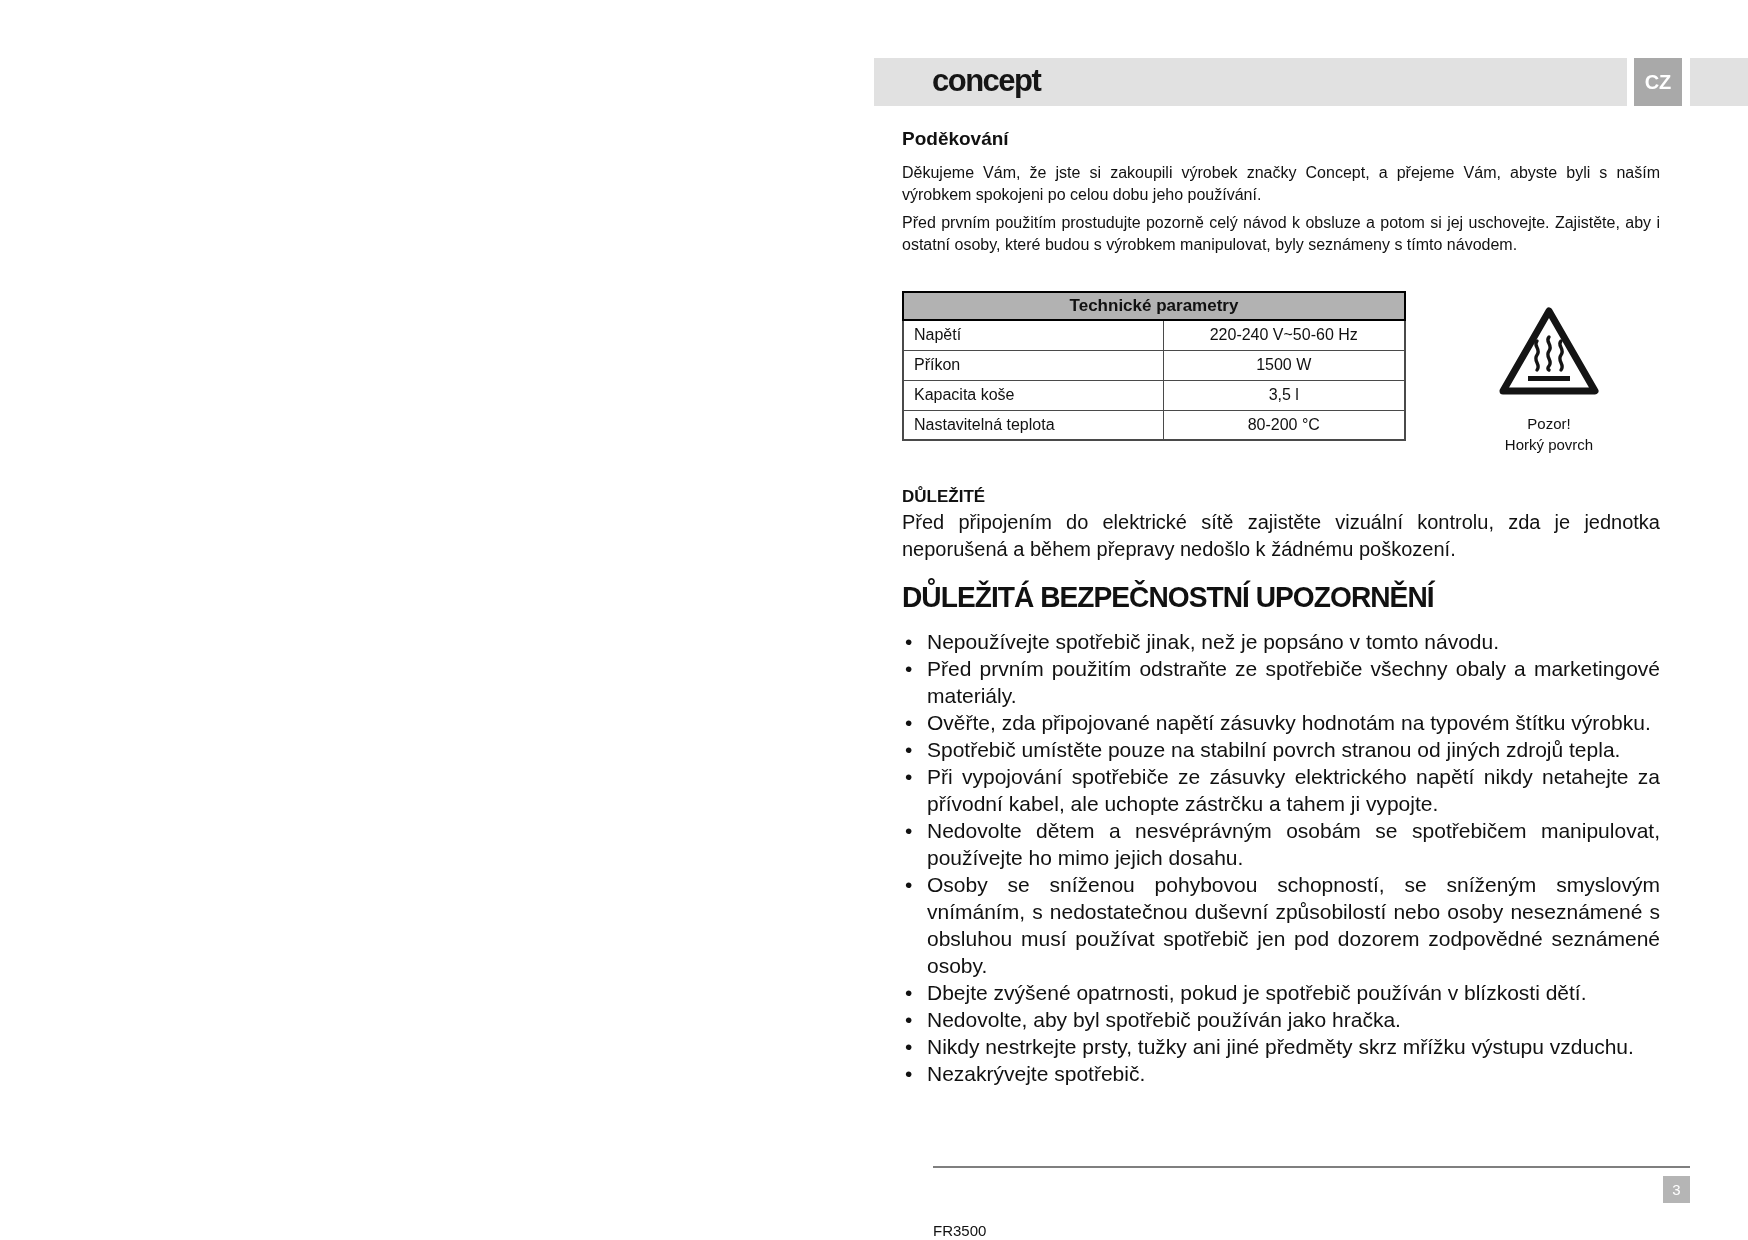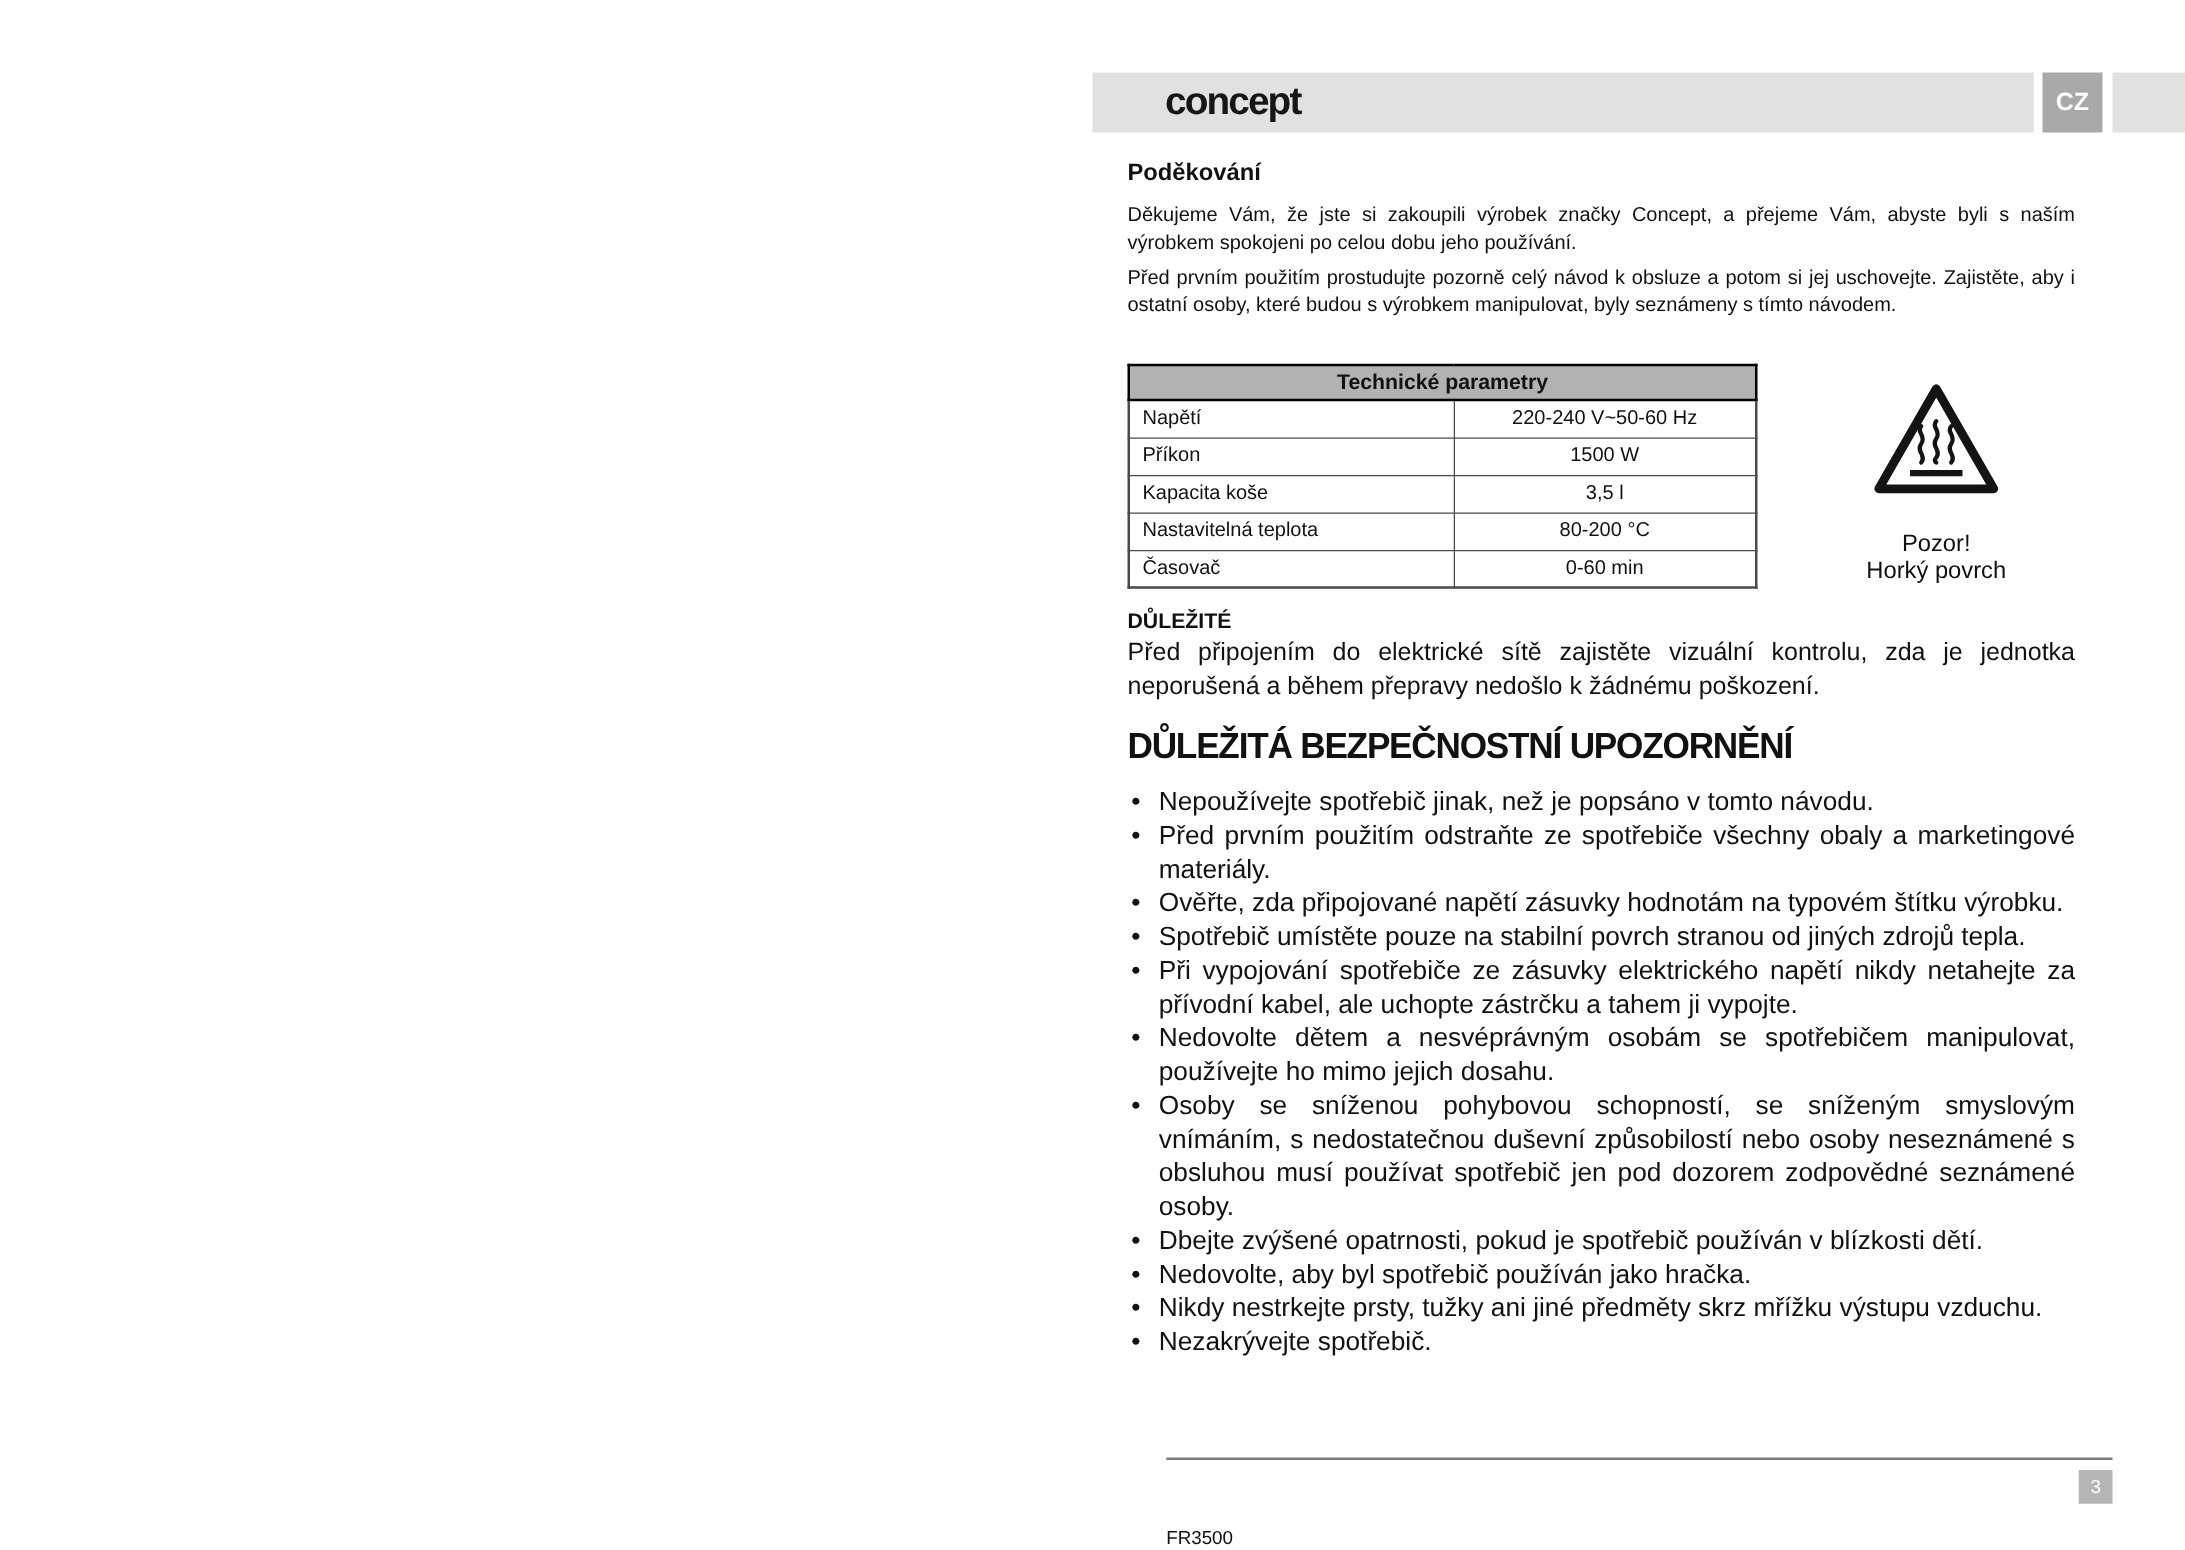--- a/index.html
+++ b/index.html
@@ -99,23 +99,23 @@
   td.val { text-align: center; }
 
   .warn {
     position: absolute;
     left: 562px; top: 14px;
     width: 170px;
     text-align: center;
   }
   .warn svg { display: block; margin: 0 auto; }
   .warn-caption {
-    font-size: 19px;
+    font-size: 15px;
     line-height: 21px;
-    margin-top: 28px;
+    margin-top: 16px;
   }
 
   
   .important-title {
     font-size: 17px;
     font-weight: bold;
     margin-top: 18px;
     margin-bottom: 2px;
   }
   .important-p {
@@ -210,24 +210,20 @@
             <td class="lbl">Příkon</td>
             <td class="val">1500 W</td>
           </tr>
           <tr>
             <td class="lbl">Kapacita koše</td>
             <td class="val">3,5 l</td>
           </tr>
           <tr>
             <td class="lbl">Nastavitelná teplota</td>
             <td class="val">80-200 °C</td>
-          </tr>
-          <tr>
-            <td class="lbl">Časovač</td>
-            <td class="val">0-60 min</td>
           </tr>
         </tbody>
       </table>
 
       <div class="warn">
         <svg width="104" height="92" viewBox="0 0 104 92">
           <path d="M52 6 L98 86 L6 86 Z" fill="none" stroke="#141414" stroke-width="7" stroke-linejoin="round"></path>
           <path d="M40 36 c-4.5 4.5 4.5 8 0 14 c-4.5 6 4.5 9.5 0 15" fill="none" stroke="#141414" stroke-width="3.4" stroke-linecap="round"></path>
           <path d="M52 32 c-4.5 4.5 4.5 8 0 14 c-4.5 6 4.5 9.5 0 15 c-1.5 2 -1.5 3 0 4" fill="none" stroke="#141414" stroke-width="3.4" stroke-linecap="round"></path>
           <path d="M64 36 c-4.5 4.5 4.5 8 0 14 c-4.5 6 4.5 9.5 0 15" fill="none" stroke="#141414" stroke-width="3.4" stroke-linecap="round"></path>

